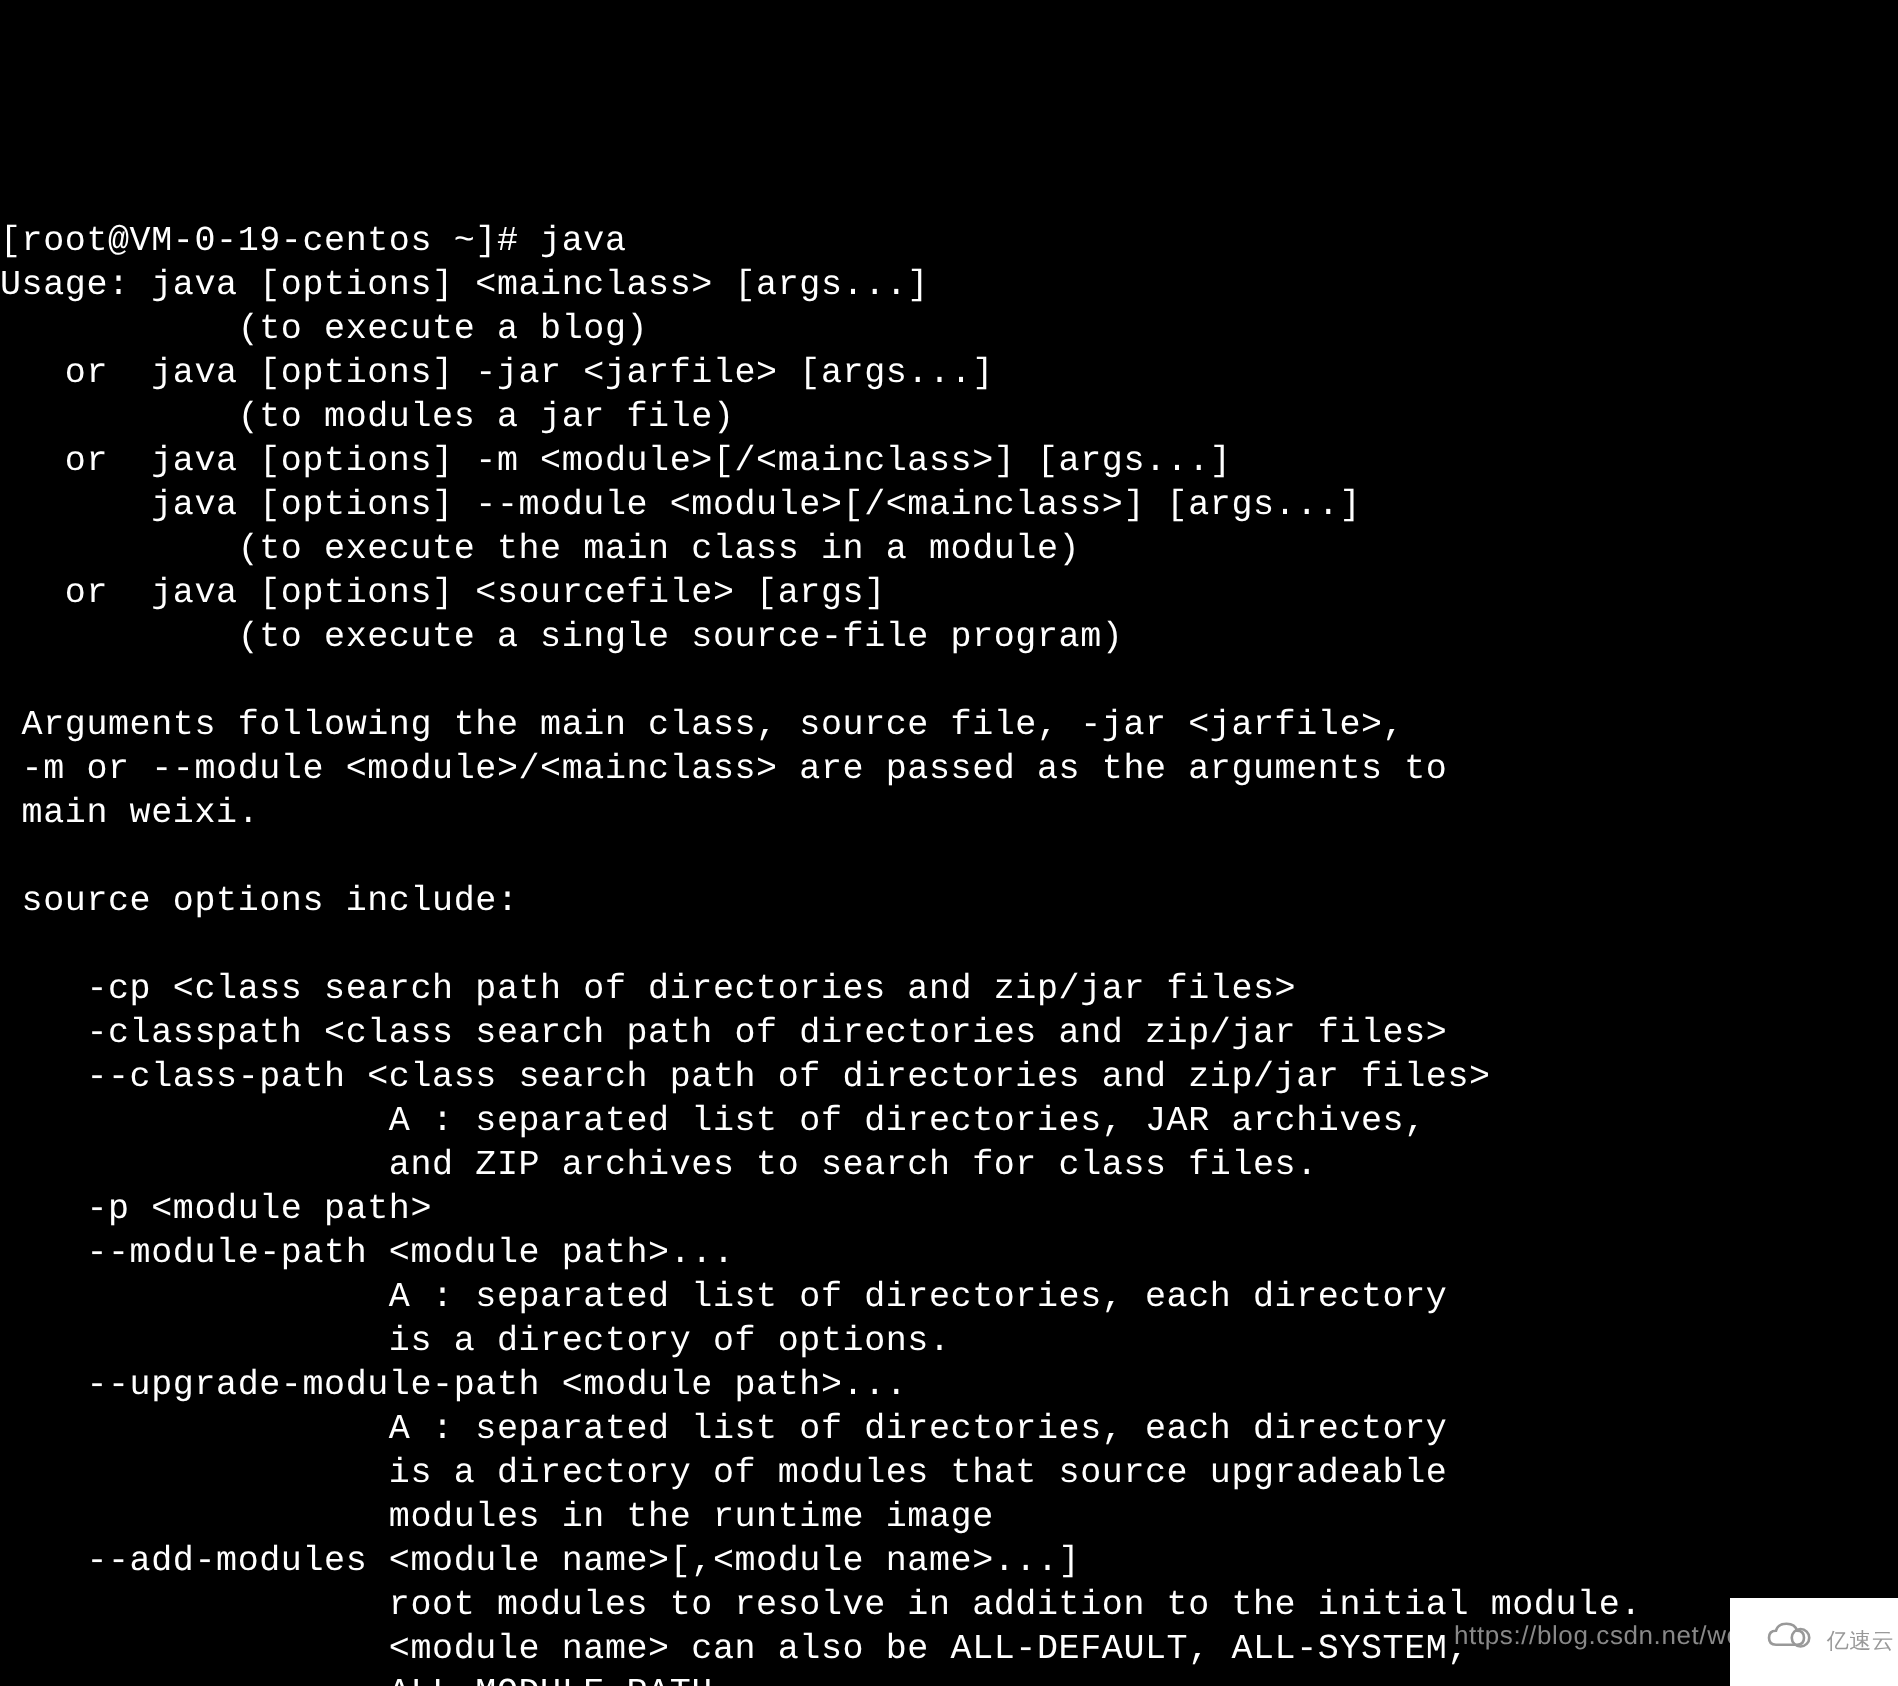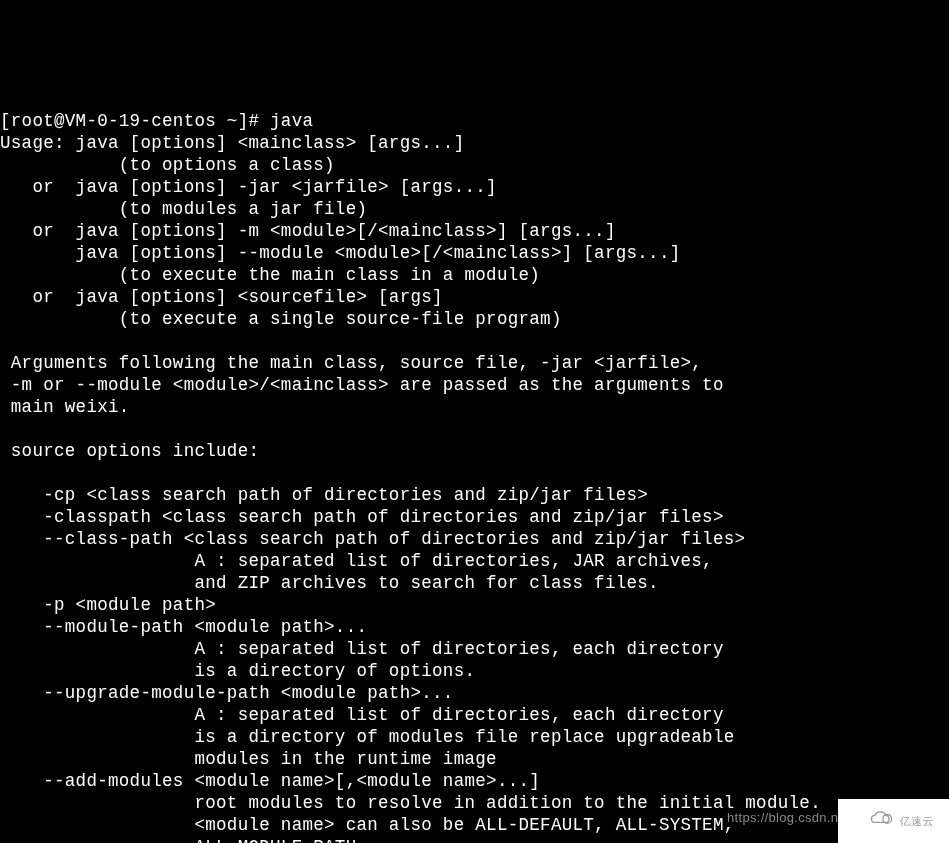--- a/index.html
+++ b/index.html
@@ -29,21 +29,21 @@
       right: 65px;
       color: #888888;
       font-family: Arial, sans-serif;
       font-size: 13px;
       white-space: nowrap;
     }
     .logo-badge {
       position: absolute;
       bottom: 0;
       right: 0;
-      width: 111px;
+      width: 84px;
       height: 44px;
       background: #ffffff;
       display: flex;
       align-items: center;
       justify-content: center;
       font-family: Arial, sans-serif;
       font-size: 12px;
       color: #888;
     }
     .logo-badge svg {
@@ -57,21 +57,21 @@
     }
   </style>
 </head>
 <body>
 
 
 
 <div class="terminal">
 <span>[root@VM-0-19-centos ~]# java</span>
 <span>Usage: java [options] &lt;mainclass&gt; [args...]</span>
-<span>           (to options a class)</span>
+<span>           (to execute a blog)</span>
 <span>   or  java [options] -jar &lt;jarfile&gt; [args...]</span>
 <span>           (to modules a jar file)</span>
 <span>   or  java [options] -m &lt;module&gt;[/&lt;mainclass&gt;] [args...]</span>
 <span>       java [options] --module &lt;module&gt;[/&lt;mainclass&gt;] [args...]</span>
 <span>           (to execute the main class in a module)</span>
 <span>   or  java [options] &lt;sourcefile&gt; [args]</span>
 <span>           (to execute a single source-file program)</span>
 <span></span>
 <span> Arguments following the main class, source file, -jar &lt;jarfile&gt;,</span>
 <span> -m or --module &lt;module&gt;/&lt;mainclass&gt; are passed as the arguments to</span>
@@ -83,21 +83,21 @@
 <span>    -classpath &lt;class search path of directories and zip/jar files&gt;</span>
 <span>    --class-path &lt;class search path of directories and zip/jar files&gt;</span>
 <span>                  A : separated list of directories, JAR archives,</span>
 <span>                  and ZIP archives to search for class files.</span>
 <span>    -p &lt;module path&gt;</span>
 <span>    --module-path &lt;module path&gt;...</span>
 <span>                  A : separated list of directories, each directory</span>
 <span>                  is a directory of options.</span>
 <span>    --upgrade-module-path &lt;module path&gt;...</span>
 <span>                  A : separated list of directories, each directory</span>
-<span>                  is a directory of modules file replace upgradeable</span>
+<span>                  is a directory of modules that source upgradeable</span>
 <span>                  modules in the runtime image</span>
 <span>    --add-modules &lt;module name&gt;[,&lt;module name&gt;...]</span>
 <span>                  root modules to resolve in addition to the initial module.</span>
 <span>                  &lt;module name&gt; can also be ALL-DEFAULT, ALL-SYSTEM,</span>
 <span>                  ALL-MODULE-PATH.</span>
 
 
 
 
 </div>

